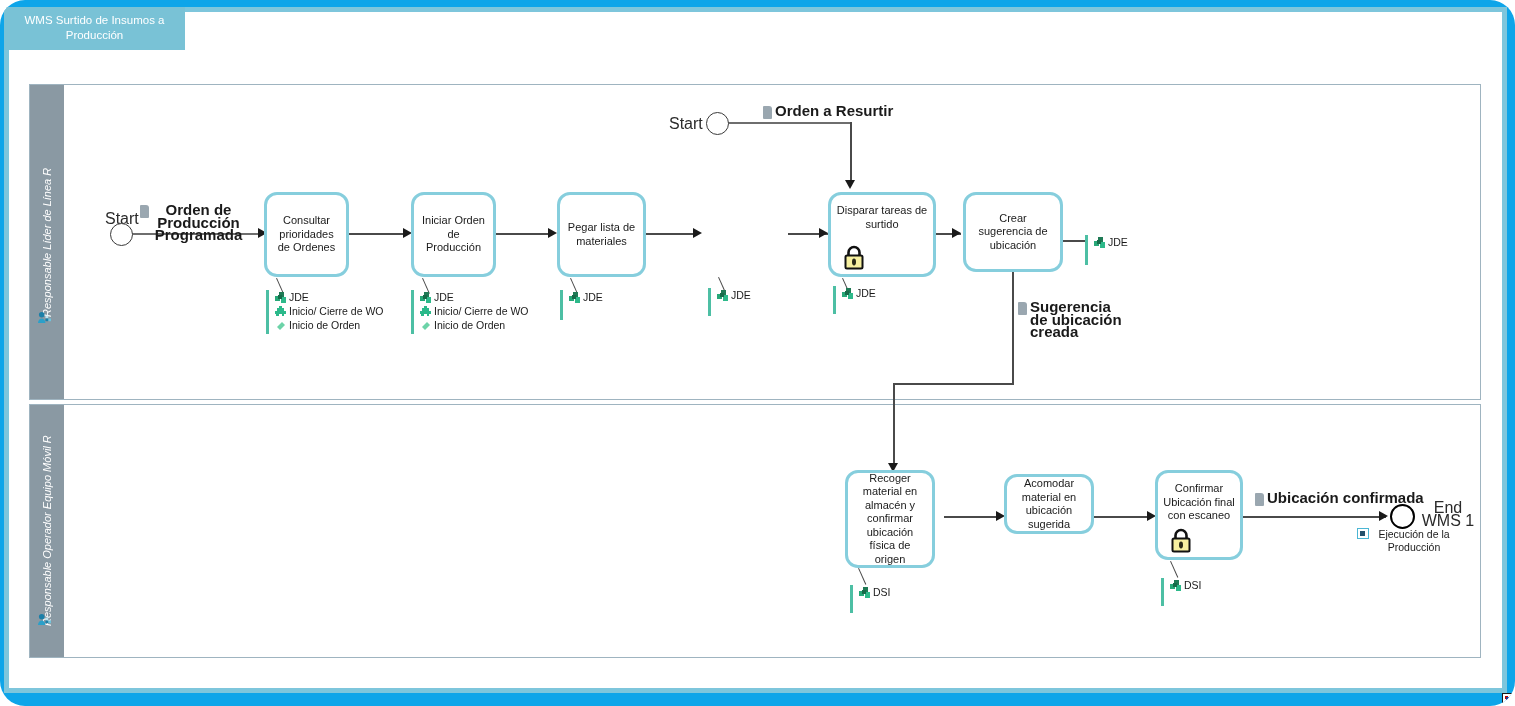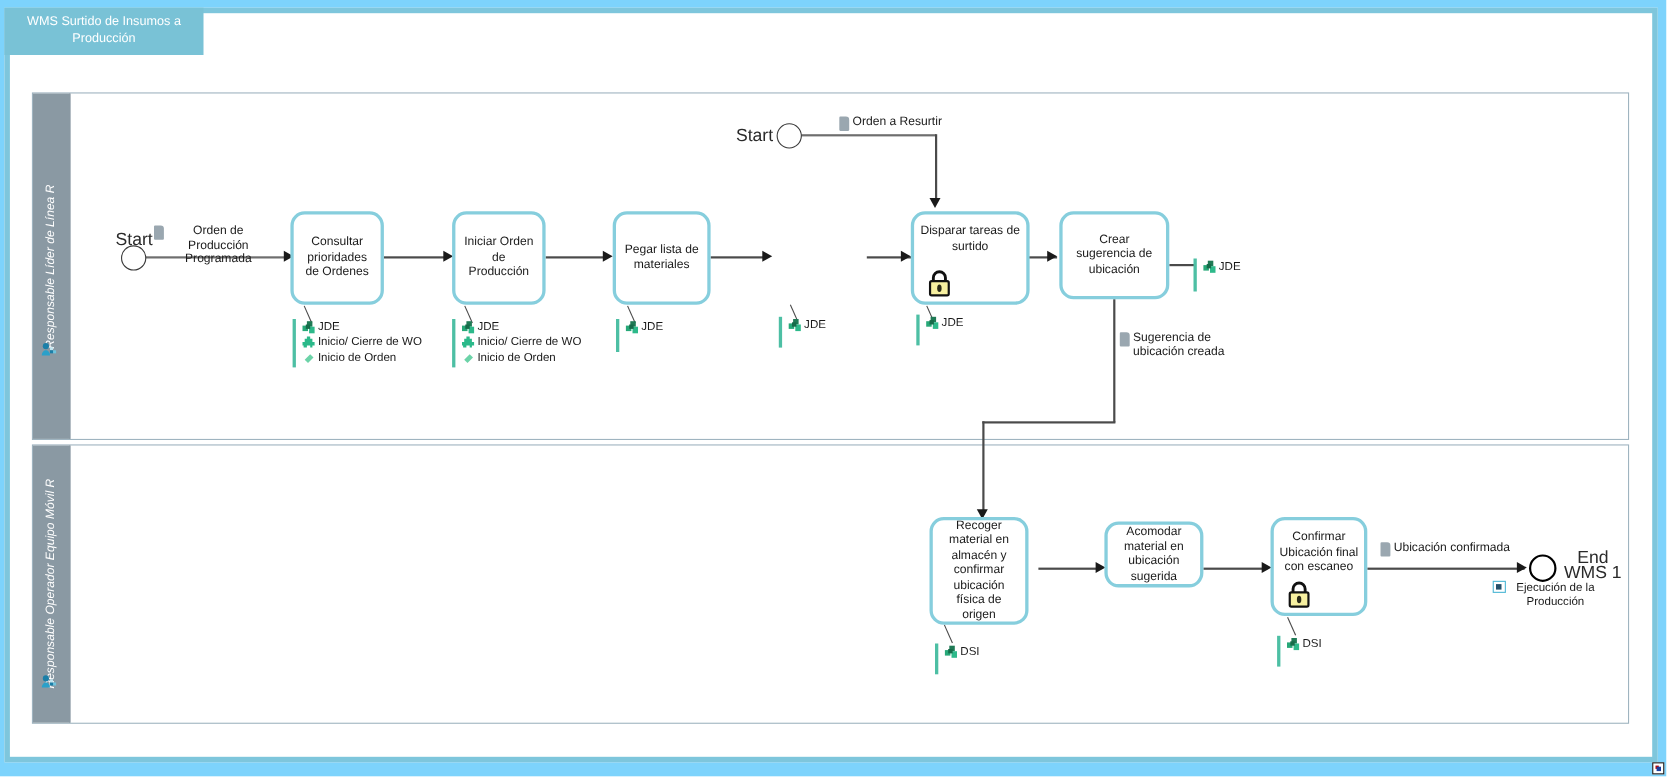--- a/index.html
+++ b/index.html
@@ -6,22 +6,23 @@
   * { box-sizing: border-box; }
   html, body {
     margin: 0; padding: 0;
     background: #ffffff;
     font-family: "Liberation Sans", sans-serif;
   }
   #stage {
     position: relative;
     width: 1515px;
     height: 706px;
-    background: #7dd3fc;
+    background: #0ea5e9;
     overflow: hidden;
+    border-radius: 25px;
   }
 
   
   .canvas-frame {
     position: absolute;
     left: 4px; top: 7px;
     width: 1503px; height: 686px;
     border: 5px solid #7ec6dc;
     background: #ffffff;
   }
@@ -175,22 +176,22 @@
     z-index: 4;
   }
   .dataobj-icon {
     width: 9px; height: 13px;
     background: #9aa7b0;
     border-radius: 1px 3px 1px 1px;
     flex: 0 0 auto;
     margin-top: 1px;
   }
   .dataobj-text {
-    font-size: 11px;
-    font-weight: normal;
+    font-size: 15px;
+    font-weight: bold;
     color: #1a1a1a;
     line-height: 12.5px;
   }
   .dataobj-text.center { text-align: center; }
 
   
   .note {
     position: absolute;
     z-index: 4;
     display: flex;

